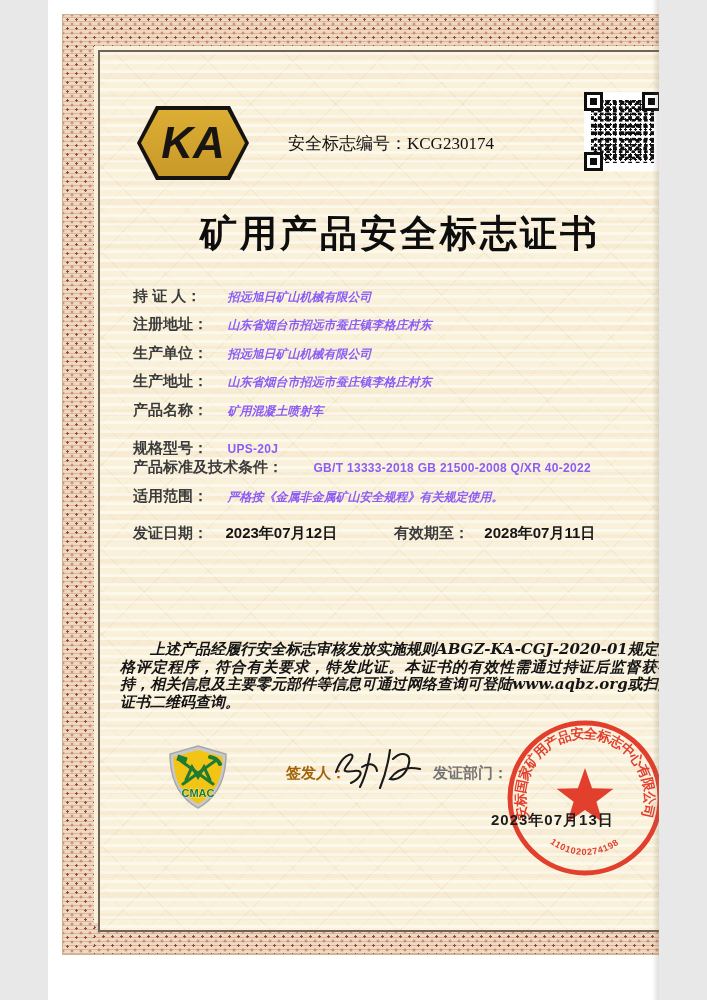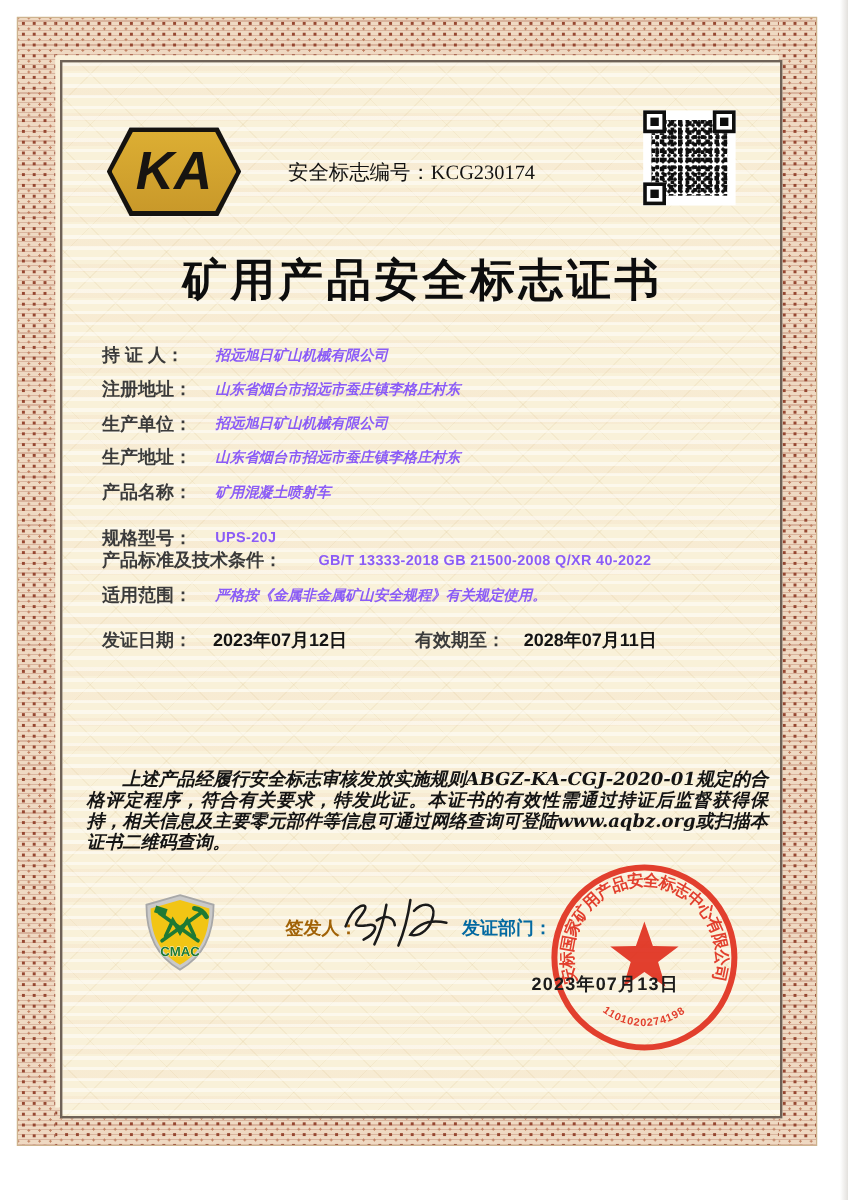--- a/index.html
+++ b/index.html
@@ -1,17 +1,17 @@
 <!DOCTYPE html>
 <html><head>
 <meta charset="utf-8">
 <style>
   html,body{margin:0;padding:0;background:#e8e8e8;}
   .page{
-    position:relative; width:707px; height:1000px; background:#ffffff;
+    position:relative; width:611px; height:1000px; background:#ffffff;
     font-family:"Liberation Sans", sans-serif; overflow:hidden;
     margin:0 auto;
   }
   .page::after{
     content:""; position:absolute; right:0; top:0; bottom:0; width:7px;
     background:linear-gradient(90deg, rgba(0,0,0,0), rgba(120,108,92,.22));
     pointer-events:none;
   }
   
   .frame{
@@ -104,21 +104,21 @@
     vertical-align:top;
   }
   .statement{
     position:absolute; left:72px; top:641px; width:568px;
     font-size:15px; line-height:17.5px; font-weight:700; color:#141414;
     font-family:"DejaVu Serif", serif; font-style:italic;
     text-align:justify; text-indent:2em;
   }
   
   .signer-label{position:absolute; left:238px; top:764px; font-size:15px; font-weight:700; color:#a16207;}
-  .issuer-label{position:absolute; left:385px; top:764px; font-size:15px; font-weight:700; color:#0369a1;}
+  .issuer-label{position:absolute; left:385px; top:764px; font-size:15px; font-weight:700; color:#737373;}
   .signature{position:absolute; left:282px; top:742px; width:98px; height:52px;}
   .cmac{position:absolute; left:116px; top:744px; width:68px; height:66px;}
   .stamp{position:absolute; left:457px; top:718px; width:160px; height:160px; opacity:.88;}
   .stamp-date{
     position:absolute; left:443px; top:791px; font-size:15px; font-weight:700;
     color:#1c1c1c; font-family:"Liberation Sans", sans-serif; z-index:5; letter-spacing:1px;margin-top:20px;
   }
 </style>
 </head>
 <body>

